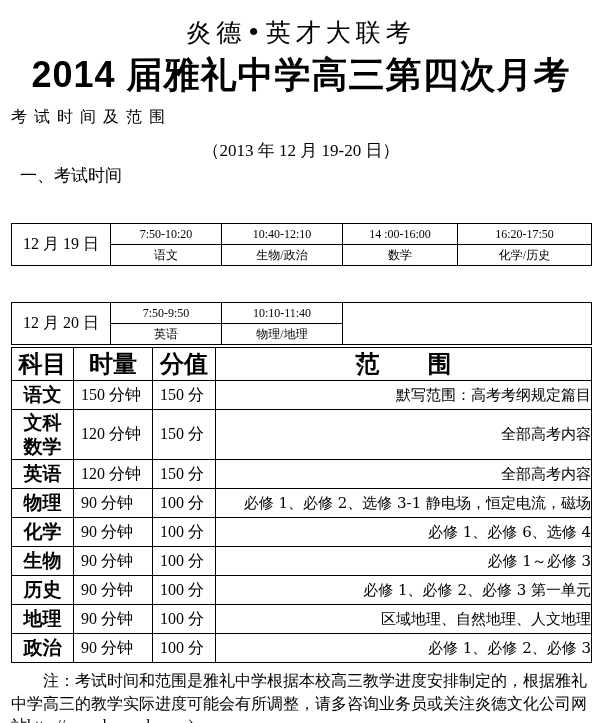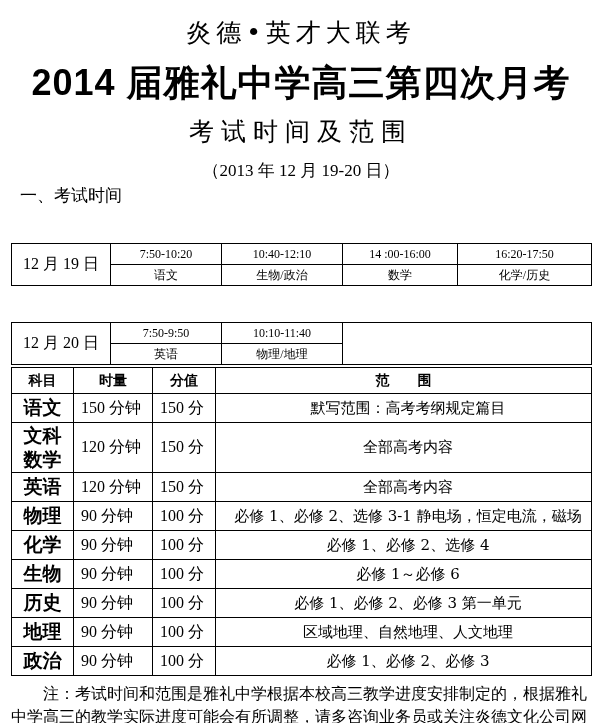--- a/index.html
+++ b/index.html
@@ -7,50 +7,50 @@
   body {
     width: 601px; height: 723px;
     color: #000;
     font-family: "Liberation Serif", serif;
     overflow: hidden;
   }
   .page { padding: 16px 10px 0 11px; }
 
   
   .t1 { text-align: center; font-size: 25px; letter-spacing: 5px;
-        font-family: "DejaVu Serif", serif; margin-bottom: 10px; }
+        font-family: "DejaVu Serif", serif; margin-bottom: 2px; }
   .t2 { text-align: center; font-size: 36px; font-weight: bold;
         font-family: "Liberation Sans", sans-serif; letter-spacing: 1px;
         margin-bottom: 7px; }
-  .t3 { text-align: center; font-size: 25px; letter-spacing: 7px;
+  .t3 { text-align: left; font-size: 16px; letter-spacing: 7px;
         font-family: "DejaVu Serif", serif; margin-bottom: 11px; }
   .t4 { text-align: center; font-size: 17px; }
 
   .sec-h { font-size: 17px; font-family: Liberation Mono, monospace;
            font-weight: 500; margin: 2px 0 3px 9px; }
 
   table { border-collapse: collapse; table-layout: fixed; width: 580px; }
   td, th { border: 1px solid #000; text-align: center; overflow: hidden;
            vertical-align: middle; }
 
   
   .time-table td { height: 21px; font-size: 12px; }
   .time-table { margin-bottom: 2px; margin-top: 36px; }
   .time-table td.date { font-size: 16px; }
   .time-table td.empty { background: #fff; }
 
   
-  .scope-table th { height: 26px; font-size: 14px; font-weight: bold;
+  .scope-table th { height: 26px; font-size: 24px; font-weight: bold;
                     font-family: "Liberation Sans", sans-serif; }
   .scope-table td.subj { font-size: 19px; font-weight: bold;
                          font-family: "Liberation Sans", sans-serif;
                          white-space: pre-line; line-height: 1.25; }
   .scope-table td.dur, .scope-table td.pts {
       text-align: left; padding-left: 7px; font-size: 16px; }
-  .scope-table td.scope { text-align: center; padding-left: 9px; font-size: 15px;
+  .scope-table td.scope { text-align: right; padding-left: 9px; font-size: 15px;
                           font-family: "DejaVu Serif", serif; }
   .scope-table tr.single td { height: 29px; }
   .scope-table tr.double td { height: 50px; }
 
   .footnote { font-size: 16px; line-height: 1.42; text-indent: 2em;
               margin-top: 7px; width: 581px; }
 </style>
 </head>
 <body>
 
@@ -147,27 +147,27 @@
       <tr class="single">
         <td class="subj">物理</td>
         <td class="dur">90 分钟</td>
         <td class="pts">100 分</td>
         <td class="scope">必修 1、必修 2、选修 3-1 静电场，恒定电流，磁场</td>
       </tr>
       <tr class="single">
         <td class="subj">化学</td>
         <td class="dur">90 分钟</td>
         <td class="pts">100 分</td>
-        <td class="scope">必修 1、必修 2、选修 4</td>
+        <td class="scope">必修 1、必修 6、选修 4</td>
       </tr>
       <tr class="single">
         <td class="subj">生物</td>
         <td class="dur">90 分钟</td>
         <td class="pts">100 分</td>
-        <td class="scope">必修 1～必修 6</td>
+        <td class="scope">必修 1～必修 3</td>
       </tr>
       <tr class="single">
         <td class="subj">历史</td>
         <td class="dur">90 分钟</td>
         <td class="pts">100 分</td>
         <td class="scope">必修 1、必修 2、必修 3 第一单元</td>
       </tr>
       <tr class="single">
         <td class="subj">地理</td>
         <td class="dur">90 分钟</td>

